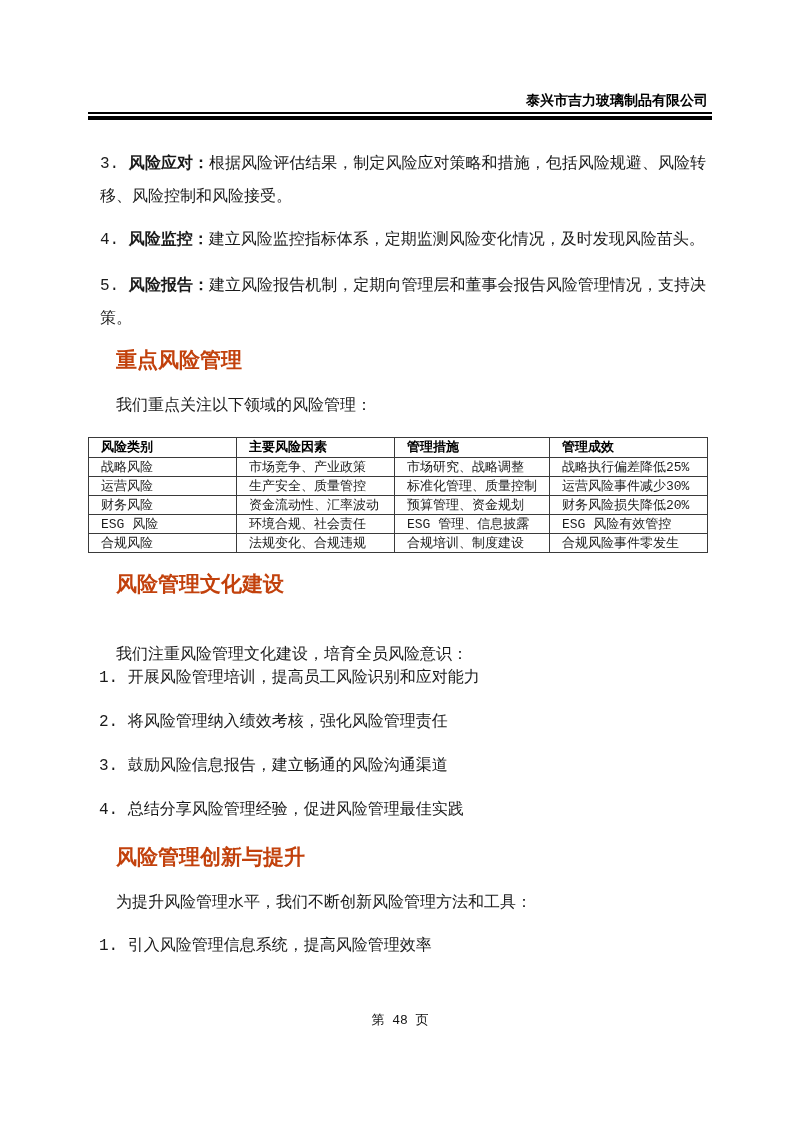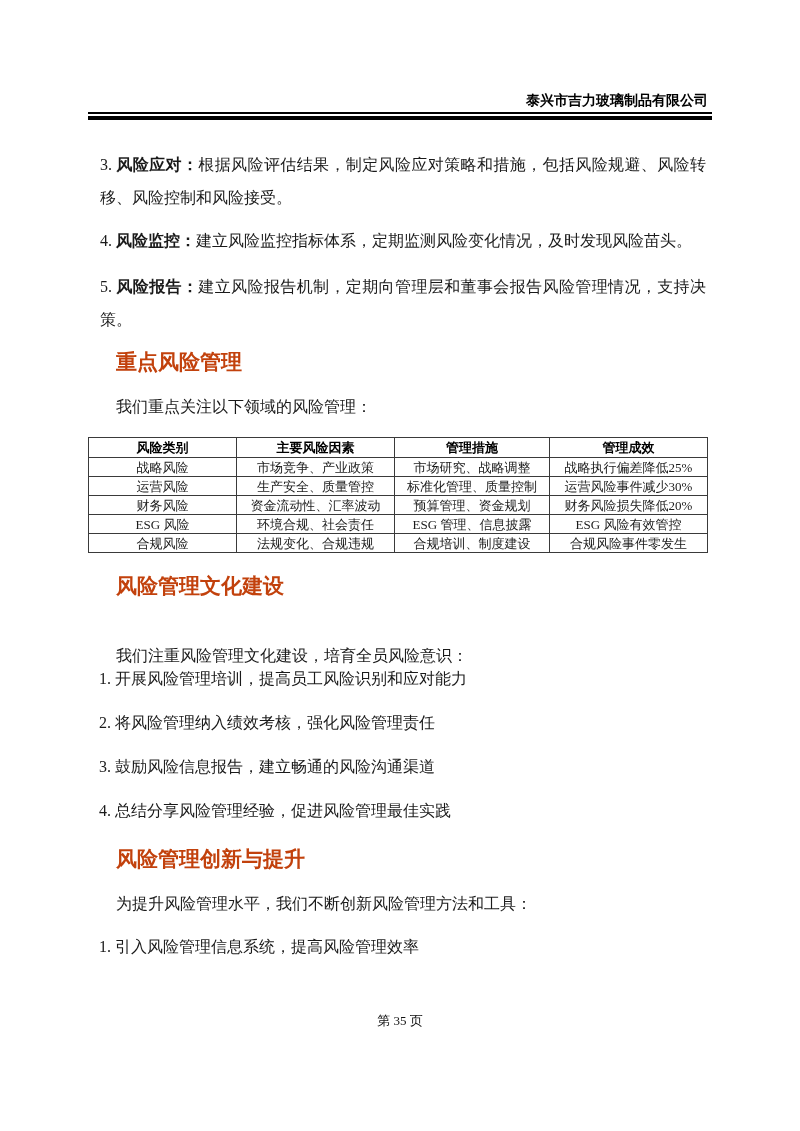--- a/index.html
+++ b/index.html
@@ -2,21 +2,21 @@
 <html><head>
 <meta charset="utf-8">
 <style>
   * { margin: 0; padding: 0; box-sizing: border-box; }
   html, body { background: #ffffff; }
   .page {
     position: relative;
     width: 800px;
     height: 1131px;
     background: #ffffff;
-    font-family: Liberation Serif, serif;
+    font-family: Liberation Mono, monospace;
     color: #1a1a1a;
     overflow: hidden;
   }
   .abs { position: absolute; }
 
   
   .header-company {
     top: 92px; left: 96px; right: 92px;
     text-align: right;
     font-size: 14px;
@@ -54,23 +54,23 @@
   
   .risk-table {
     top: 437px; left: 88px;
     width: 619px;
     border-collapse: collapse;
     table-layout: fixed;
     font-size: 13px;
   }
   .risk-table th, .risk-table td {
     border: 1px solid #3a3a3a;
-    text-align: center;
+    text-align: left;
     vertical-align: middle;
-    padding: 0 4px;
+    padding: 0 12px;
     height: 19px;
     line-height: 15px;
     white-space: nowrap;
     overflow: hidden;
   }
   .risk-table th { height: 20px; font-weight: bold; color: #000; }
   .col-1 { width: 148px; }
   .col-2 { width: 158px; }
   .col-3 { width: 155px; }
   .col-4 { width: 158px; }
@@ -154,15 +154,15 @@
   <p class="abs body-par indent" style="top:639px">我们注重风险管理文化建设，培育全员风险意识：</p>
   <p class="abs list-item" style="top:662px">1. 开展风险管理培训，提高员工风险识别和应对能力</p>
   <p class="abs list-item" style="top:706px">2. 将风险管理纳入绩效考核，强化风险管理责任</p>
   <p class="abs list-item" style="top:750px">3. 鼓励风险信息报告，建立畅通的风险沟通渠道</p>
   <p class="abs list-item" style="top:794px">4. 总结分享风险管理经验，促进风险管理最佳实践</p>
 
   <h2 class="abs sec-title" style="top:846px">风险管理创新与提升</h2>
   <p class="abs body-par indent" style="top:887px">为提升风险管理水平，我们不断创新风险管理方法和工具：</p>
   <p class="abs list-item" style="top:930px">1. 引入风险管理信息系统，提高风险管理效率</p>
 
-  <div class="abs footer-page">第 35 页</div>
+  <div class="abs footer-page">第 48 页</div>
 
 </div>
 
 </body></html>

